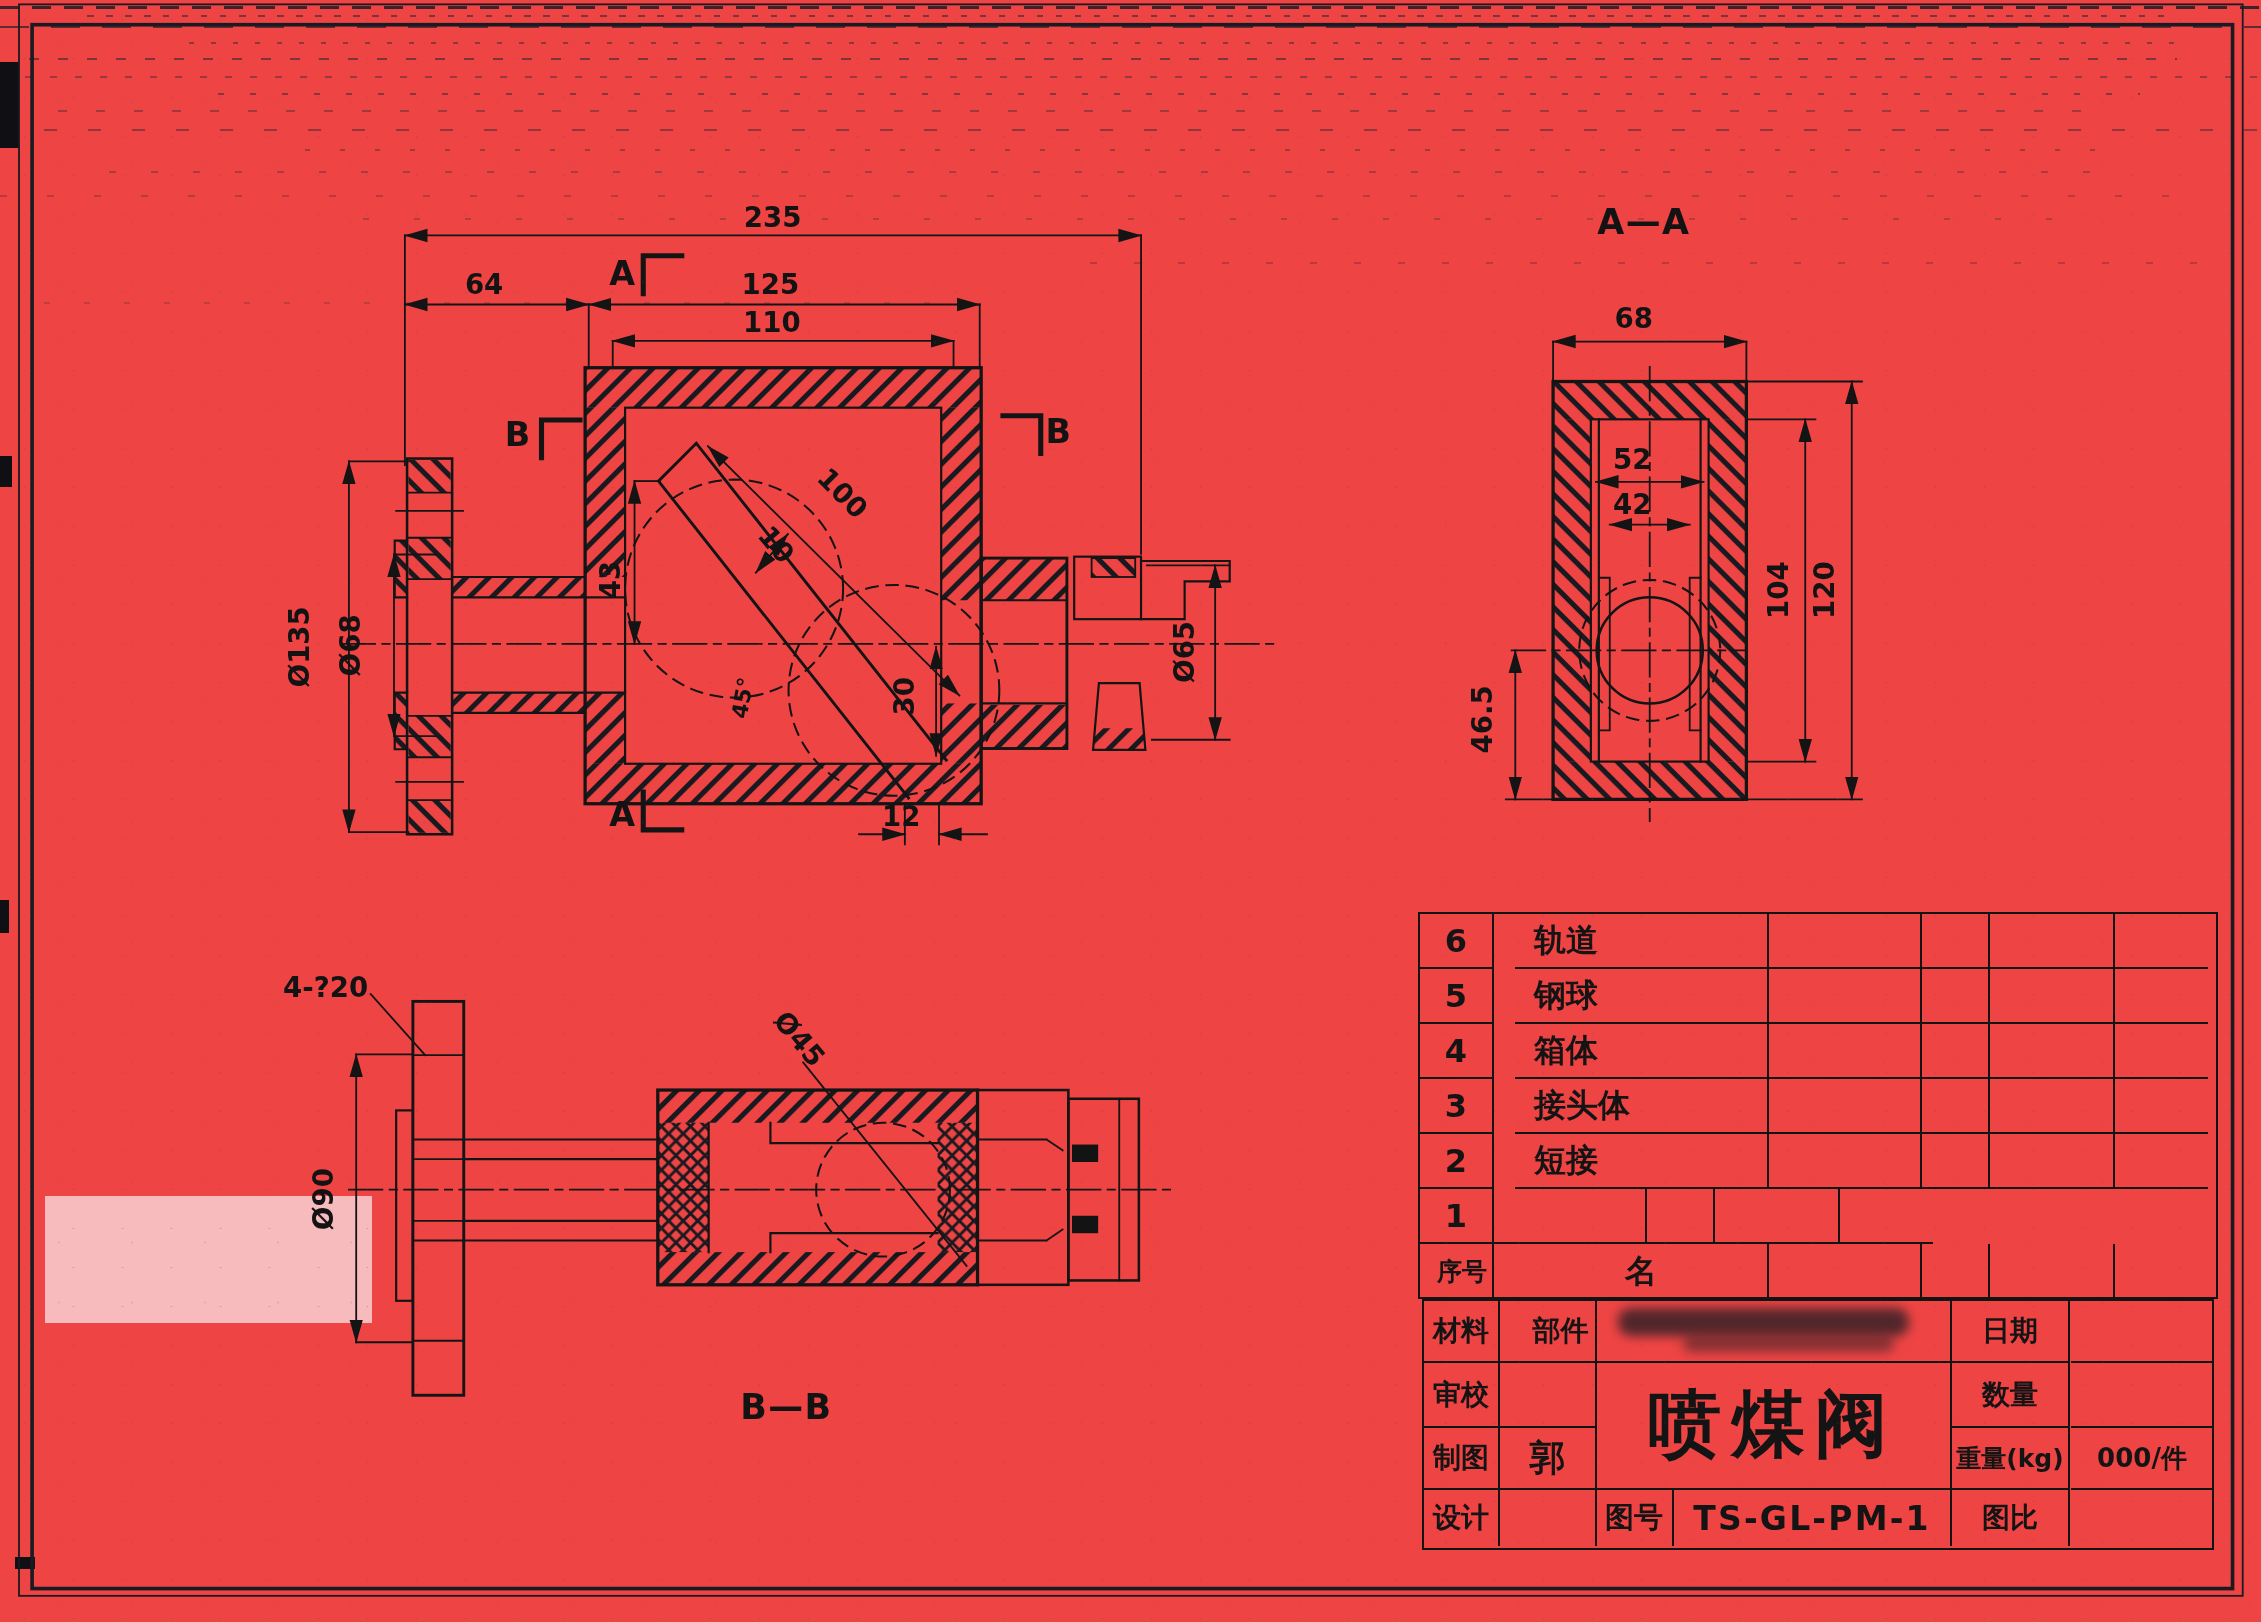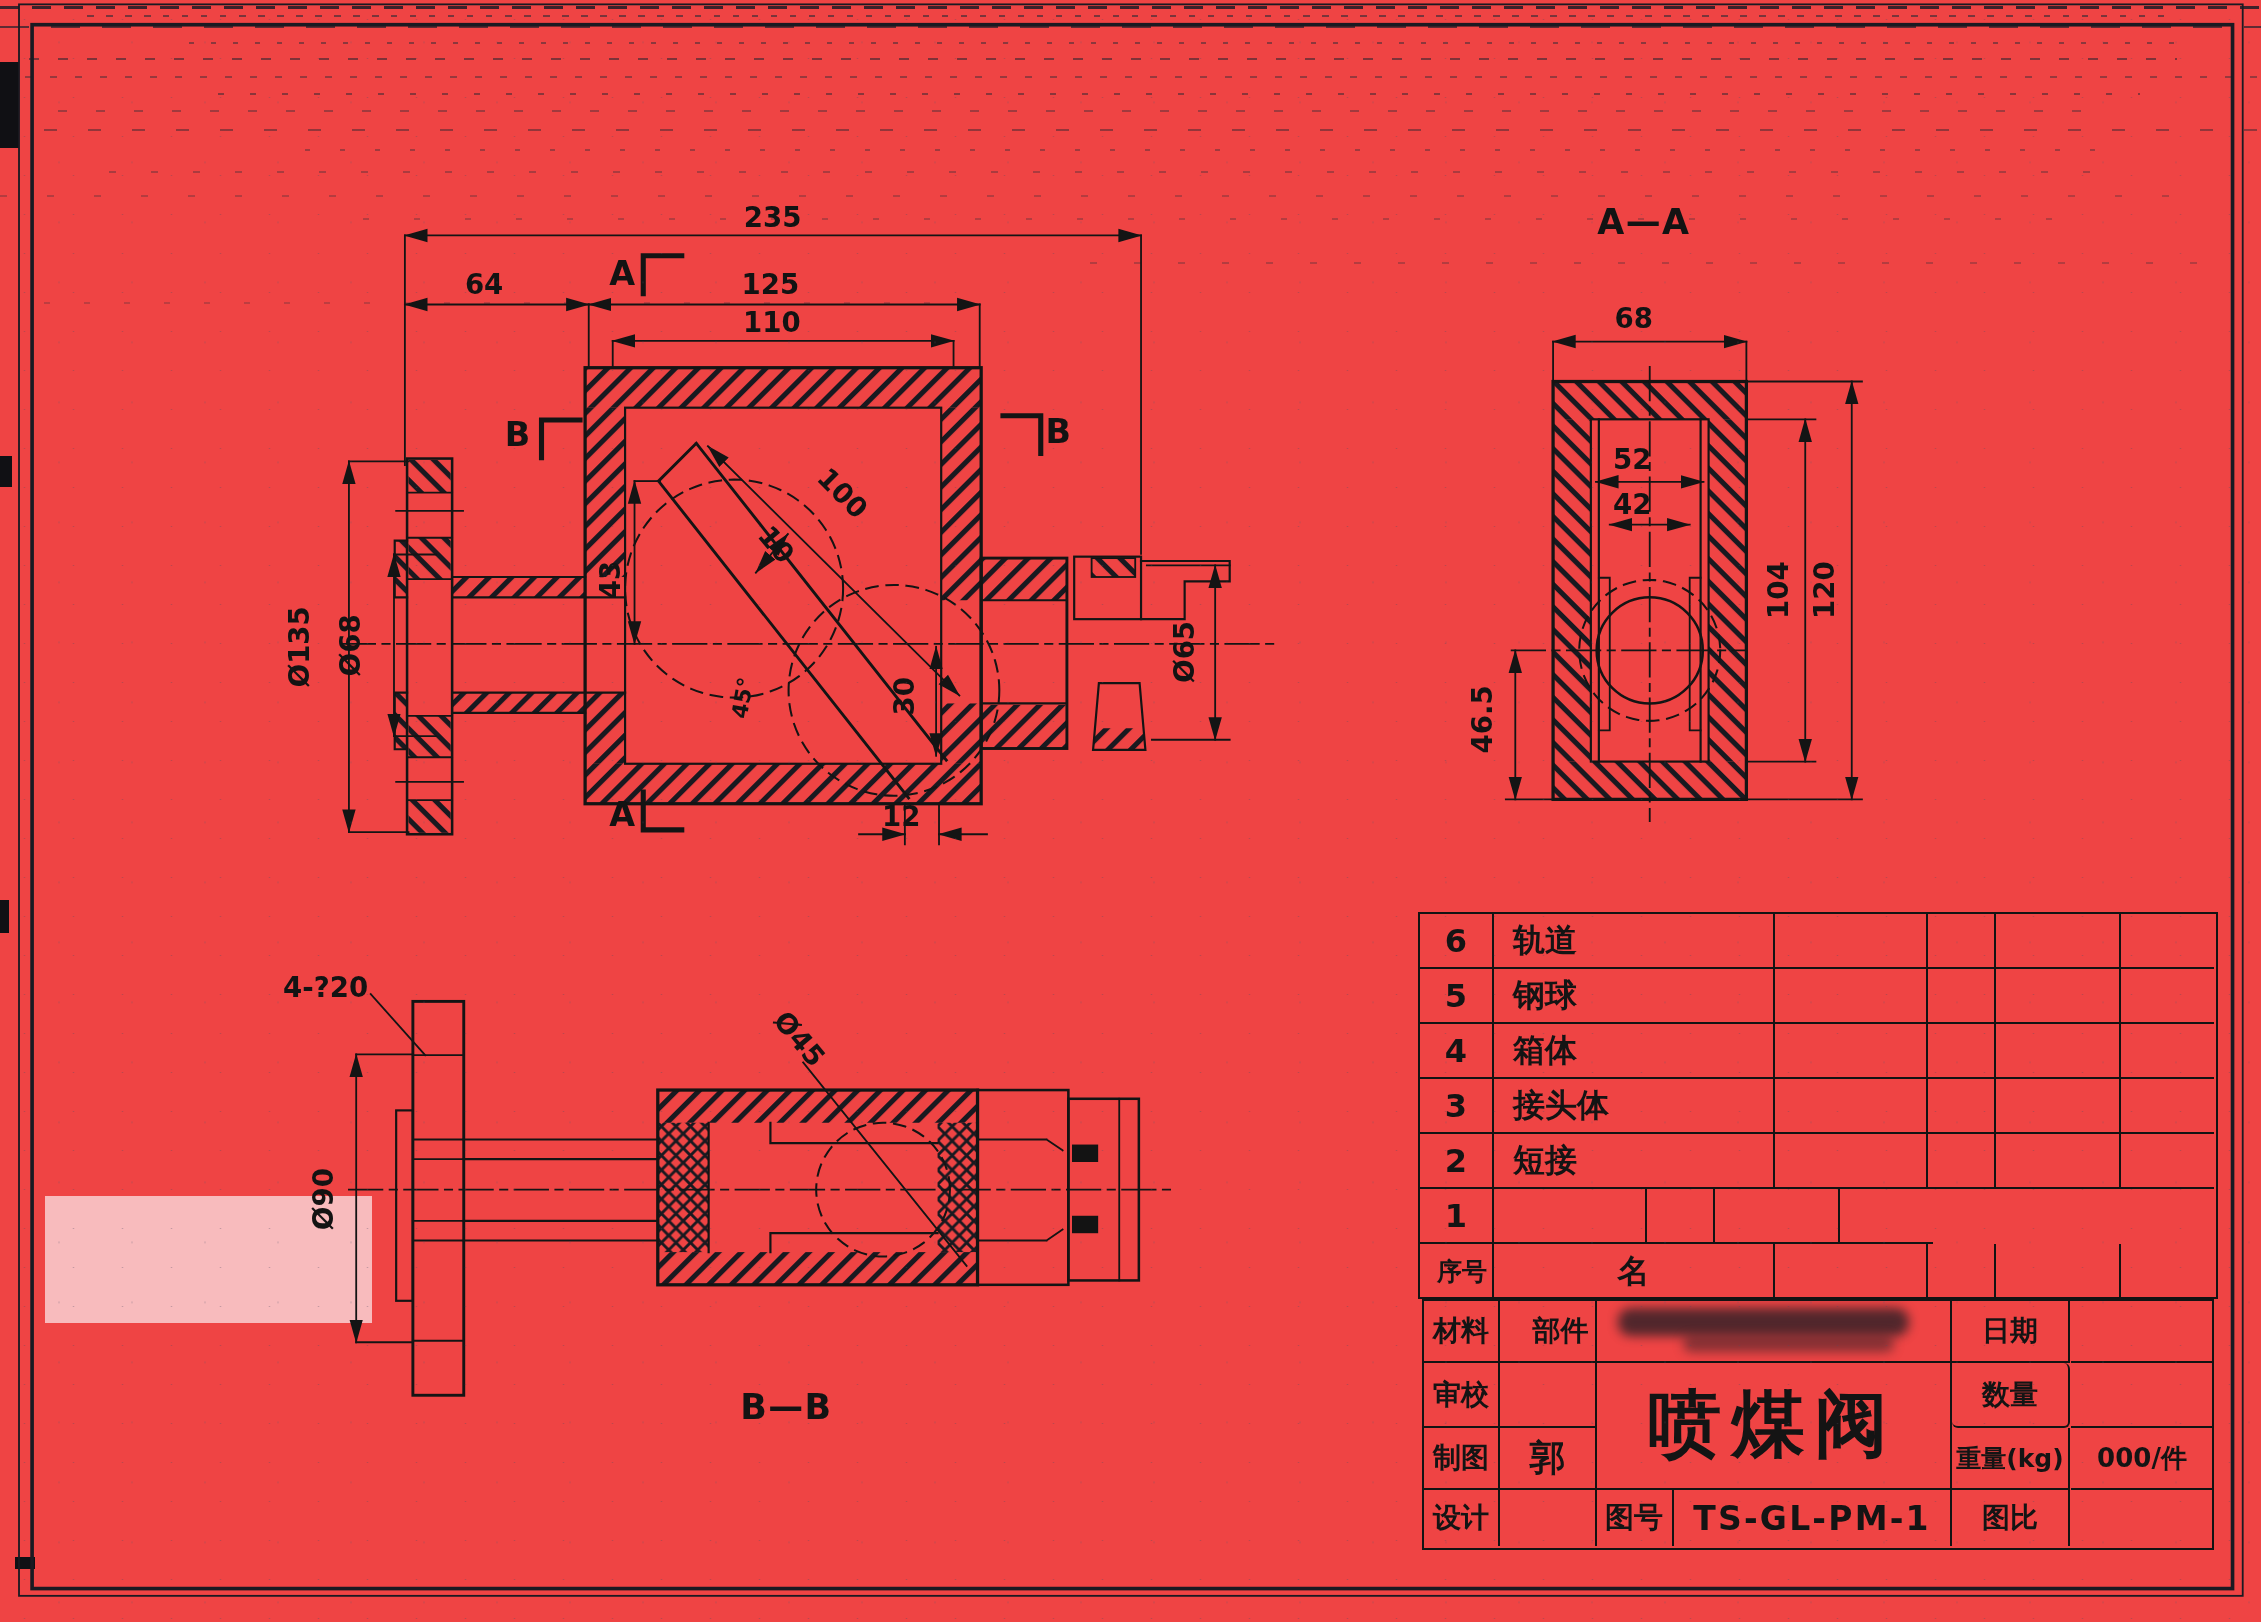--- a/index.html
+++ b/index.html
@@ -26,21 +26,21 @@
   .tb {font:700 46px "DejaVu Sans","Liberation Sans",sans-serif;}
   .ttl{font:700 48px "DejaVu Sans","Liberation Sans",sans-serif; letter-spacing:2px;}
   
   .ptable{position:absolute; left:1418px; top:912px; width:800px; height:387px;
           border:2.9px solid #131313; box-sizing:border-box;}
   .trow{display:flex; height:55px; box-sizing:border-box;}
   .trow .c{border-right:2.2px solid #131313; border-bottom:2.2px solid #131313;
            box-sizing:border-box; display:flex; align-items:center; justify-content:center;
            font-size:32px; font-weight:700; overflow:hidden;}
   .trow:last-child .c{border-bottom:none;padding-left:12px;}
-  .c.w0{width:74px;} .c.w1{width:281px; justify-content:flex-start; padding-left:19px;}
+  .c.w0{width:74px;} .c.w1{width:254px; justify-content:flex-start; padding-left:19px;margin-left:21px;}
   .c.w2{width:153px;} .c.w3{width:68px;} .c.w4{width:125px;} .c.w5{width:93px; border-right:none;}
   
   .tblock{position:absolute; left:1422px; top:1299px; width:792px; height:251px;
           border:2.9px solid #131313; box-sizing:border-box;}
   .tcell{position:absolute; border-right:2.2px solid #131313; border-bottom:2.2px solid #131313;
          box-sizing:border-box; display:flex; align-items:center; justify-content:center;
          font-weight:700; overflow:hidden;}
   .smudge{position:absolute; background:#1d1d24; filter:blur(5.1px); opacity:.75; border-radius:13px;}
 </style>
 </head>
@@ -334,21 +334,21 @@
 
     <div class="tcell" style="left:172px;top:0;width:356px;height:62px;">
       <div class="smudge" style="left:22px;top:7.3px;width:291px;height:28px;"></div>
       <div class="smudge" style="left:87px;top:35px;width:211px;height:16px;opacity:.5;"></div>
     </div>
     <div class="tcell" style="left:172px;top:62px;width:356px;height:127px;font-size:73px;letter-spacing:10.2px;">喷煤阀</div>
     <div class="tcell" style="left:172px;top:189px;width:78px;height:56px;border-bottom:none;font-size:29px;">图号</div>
     <div class="tcell" style="left:250px;top:189px;width:278px;height:56px;border-bottom:none;font-size:33px;letter-spacing:2.2px;">TS-GL-PM-1</div>
 
     <div class="tcell" style="left:528px;top:0;width:118px;height:62px;font-size:28px;">日期</div>
-    <div class="tcell" style="left:528px;top:62px;width:118px;height:65px;font-size:28px;border-radius:6px;">数量</div>
+    <div class="tcell" style="left:528px;top:62px;width:118px;height:65px;font-size:28px;">数量</div>
     <div class="tcell" style="left:528px;top:127px;width:118px;height:62px;font-size:25px;">重量(kg)</div>
     <div class="tcell" style="left:528px;top:189px;width:118px;height:56px;border-bottom:none;font-size:28px;">图比</div>
 
     <div class="tcell" style="left:647px;top:0;width:142px;height:62px;border-right:none;"></div>
     <div class="tcell" style="left:647px;top:62px;width:142px;height:65px;border-right:none;"></div>
     <div class="tcell" style="left:647px;top:127px;width:142px;height:62px;border-right:none;font-size:26px;">000/件</div>
     <div class="tcell" style="left:647px;top:189px;width:142px;height:56px;border-right:none;border-bottom:none;"></div>
   </div>
 
 </div>

